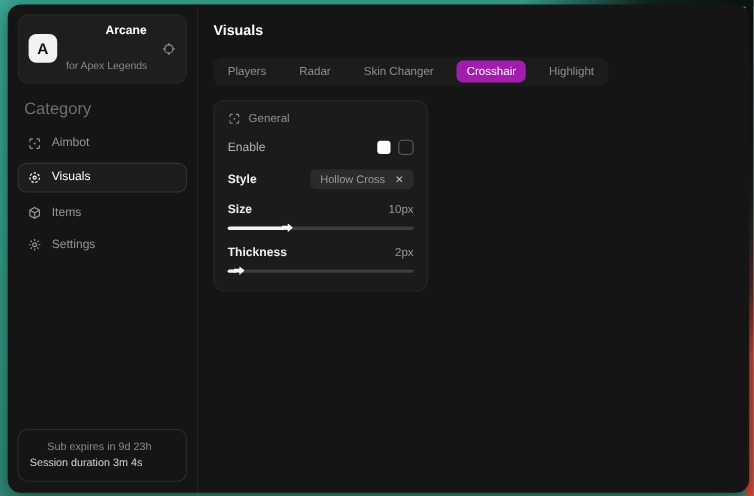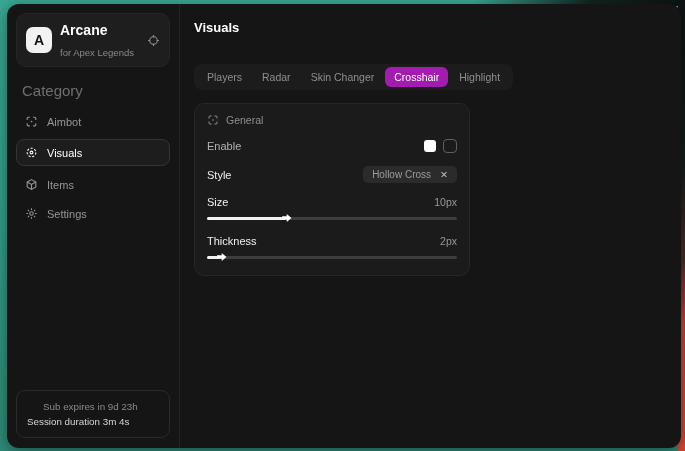--- a/index.html
+++ b/index.html
@@ -34,22 +34,22 @@
   .brand-card {
     background:#1e1e1e; border:1px solid #262626; border-radius:10px;
     padding:8px 9px; display:flex; align-items:center; gap:8px;
   }
   .brand-logo {
     width:26px; height:26px; border-radius:7px; background:#f2f2f2;
     color:#111; font-weight:bold; font-size:14px;
     display:flex; align-items:center; justify-content:center; flex:0 0 26px;
   }
   .brand-text { flex:1; line-height:1.25; }
-  .brand-title { color:#ffffff; font-size:14px; font-weight:bold; }
-  .brand-sub { color:#8a8a8a; font-size:9.5px; margin-top:7px; }
+  .brand-title { color:#ffffff; font-size:11px; font-weight:bold;margin-left:36px; }
+  .brand-sub { color:#8a8a8a; font-size:9.5px; margin-top:19px; }
   .brand-crosshair { color:#8f8f8f; display:flex; }
 
   .category-label { color:#6f6f6f; font-size:15px; margin:15px 6px 8px 6px; }
 
   .nav-item {
     display:flex; align-items:center; gap:9px;
     padding:6px 8px; margin:1px 0; border-radius:8px;
     color:#969696; cursor:default; border:1px solid transparent;
   }
   .nav-item .nav-icon { display:flex; color:inherit; }
@@ -65,40 +65,40 @@
     line-height:1.55;
   }
   .footer-line1 { color:#8a8a8a; font-size:9.8px;margin-left:16px; }
   .footer-line2 { color:#d6d6d6; font-size:9.8px; }
 
   
   .main { flex:1; padding:16px 14px; }
   .page-title { color:#ffffff; font-size:13px; font-weight:bold; }
 
   .tab-bar {
-    margin-top:29px; display:inline-flex; align-items:center;
-    background:#1c1c1c; border-radius:8px; padding:3px 4px; gap:2px;
+    margin-top:17px; display:inline-flex; align-items:center;
+    background:#1c1c1c; border-radius:8px; padding:3px 4px; gap:12px;
   }
   .tab {
     color:#8f8f8f; font-size:10.5px; padding:4px 9px; border-radius:6px;
     white-space:nowrap; cursor:default;
   }
   .tab.active { background:#a21caf; color:#ffffff; }
 
   .panel {
-    margin-top:13px; width:276px;
+    margin-top:13px; width:195px;
     background:#1b1b1b; border:1px solid #272727; border-radius:10px;
     padding:10px 12px 14px 12px;
   }
   .panel-header { display:flex; align-items:center; gap:7px; color:#8f8f8f; }
   .panel-header-label { font-size:10.5px; }
 
   .row { display:flex; align-items:center; justify-content:space-between; margin-top:13px; }
   .row-label-dim { color:#b3b3b3; font-size:11px;text-align:center; }
-  .row-label { color:#f0f0f0; font-size:11px; font-weight:normal; }
+  .row-label { color:#f0f0f0; font-size:11px; font-weight:bold; }
   .row-value { color:#9a9a9a; font-size:10.5px; }
 
   .enable-controls { display:flex; align-items:center; gap:7px; }
   .color-swatch { width:12px; height:12px; border-radius:3px; background:#ffffff; }
   .checkbox { width:14px; height:14px; border-radius:4px; border:1.5px solid #5f5f5f; background:transparent; }
 
   .select-tag {
     display:flex; align-items:center; gap:9px;
     background:#2b2b2b; border-radius:5px; padding:3px 9px;
   }

